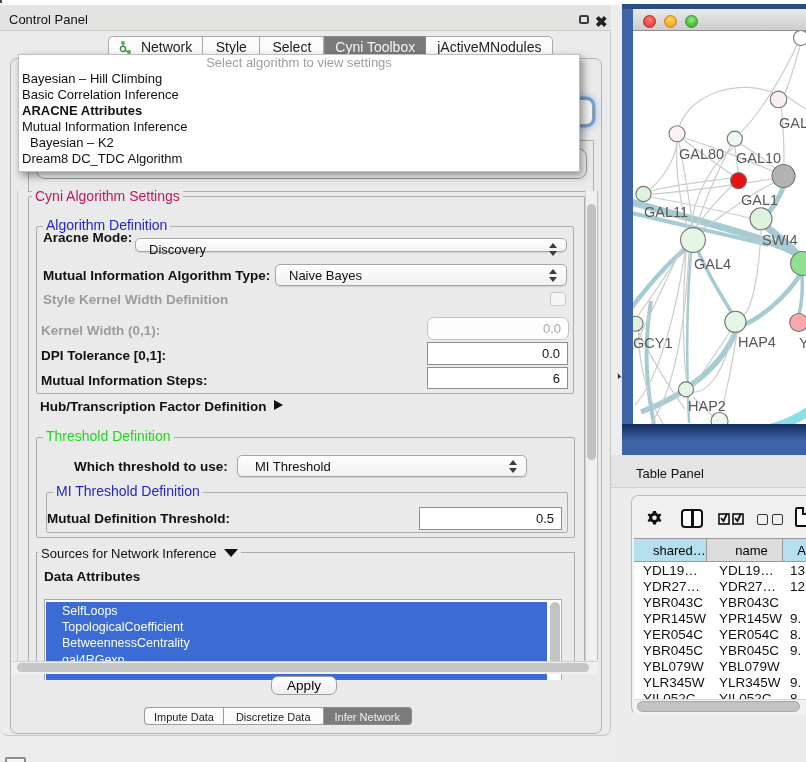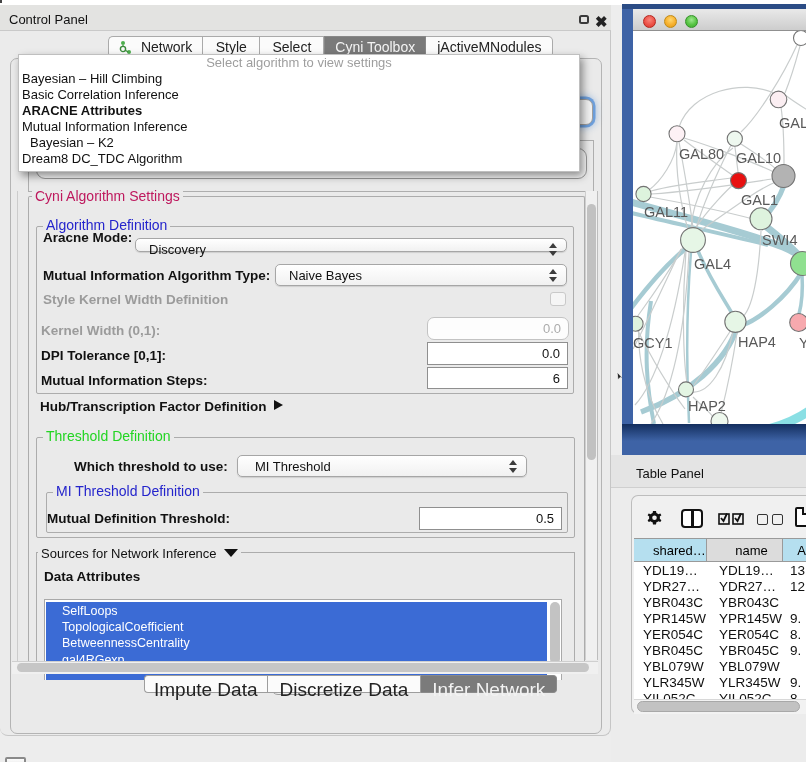--- a/index.html
+++ b/index.html
@@ -121,21 +121,21 @@
   <div class="abs" style="left:17px;top:186px;width:1px;height:470px;background:#cccccc;"></div>
 
   <div class="abs" style="left:585px;top:186px;width:13px;height:469px;background:#F0F0F0;border-left:1px solid #cfcfcf;border-right:1px solid #bdbdbd;"></div>
   <div class="abs" style="left:587px;top:199px;width:9px;height:256px;background:#c1c1c1;border-radius:5px;"></div>
 
   <div class="abs" style="left:12px;top:656px;width:586px;height:13px;background:#F0F0F0;border-top:1px solid #cfcfcf;"></div>
   <div class="abs" style="left:17px;top:658px;width:572px;height:9px;background:#c6c6c6;border-radius:5px;"></div>
 
   <div class="abs" style="left:271px;top:671px;width:66px;height:19px;background:linear-gradient(#ffffff,#efefef);border:1px solid #9e9e9e;border-radius:7px;text-align:center;font-size:13.5px;padding-top:1px;">Apply</div>
 
-  <div class="abs" style="left:144px;top:670px;height:18px;display:flex;font-size:19px;color:#222;">
+  <div class="abs" style="left:144px;top:702px;height:18px;display:flex;font-size:11px;color:#222;">
     <div style="border:1px solid #9d9d9d;border-right:none;border-radius:4px 0 0 4px;background:#FBFBFB;padding:3px 9px 0 9px;">Impute Data</div>
     <div style="border:1px solid #9d9d9d;background:#FBFBFB;padding:3px 12px 0 12px;">Discretize Data</div>
     <div style="border:1px solid #8a8a8a;border-left:none;border-radius:0 4px 4px 0;background:#7B7B7B;color:#f2f2f2;padding:3px 11px 0 11px;">Infer Network</div>
   </div>
 </div>
 
 <div class="abs" style="left:5px;top:757px;width:21px;height:10px;border:2px solid #8a8a8a;border-radius:2px;background:linear-gradient(#fdfdfd,#e8e8e8);"></div>
 
 <svg class="abs" style="left:615px;top:371px;" width="10" height="12" viewBox="0 0 10 12">
     <path d="M2,1 L3,9 L5,6.5 L8,7.5 Z" fill="#222" stroke="#f5f5f5" stroke-width="0.8"></path>

